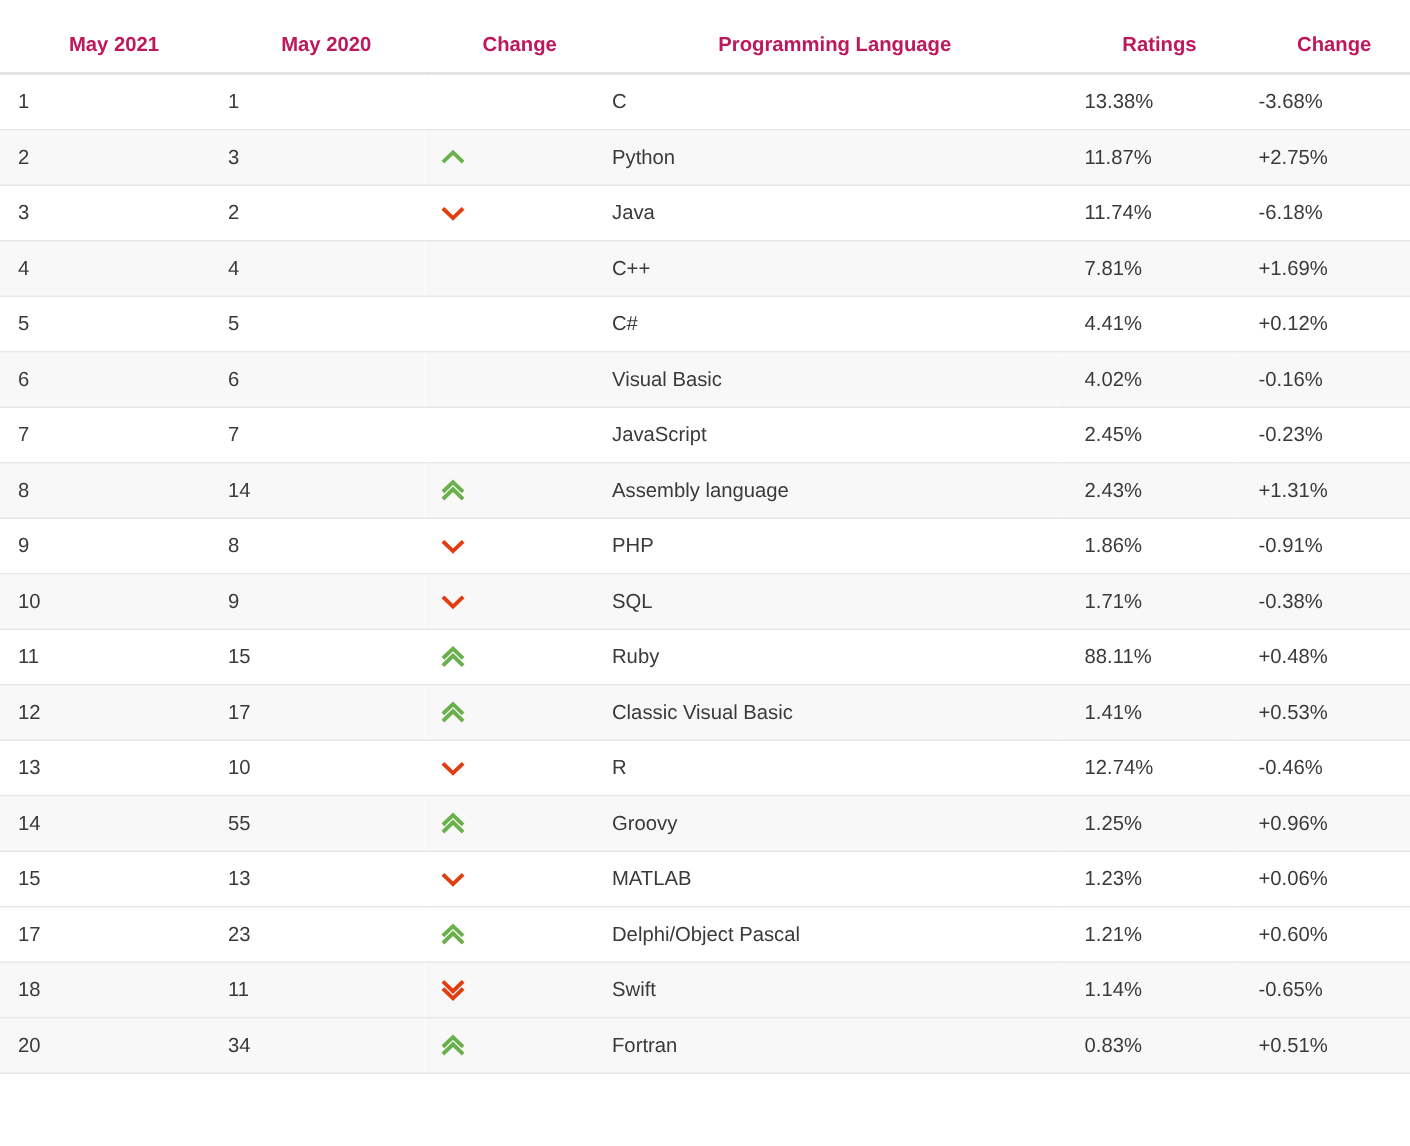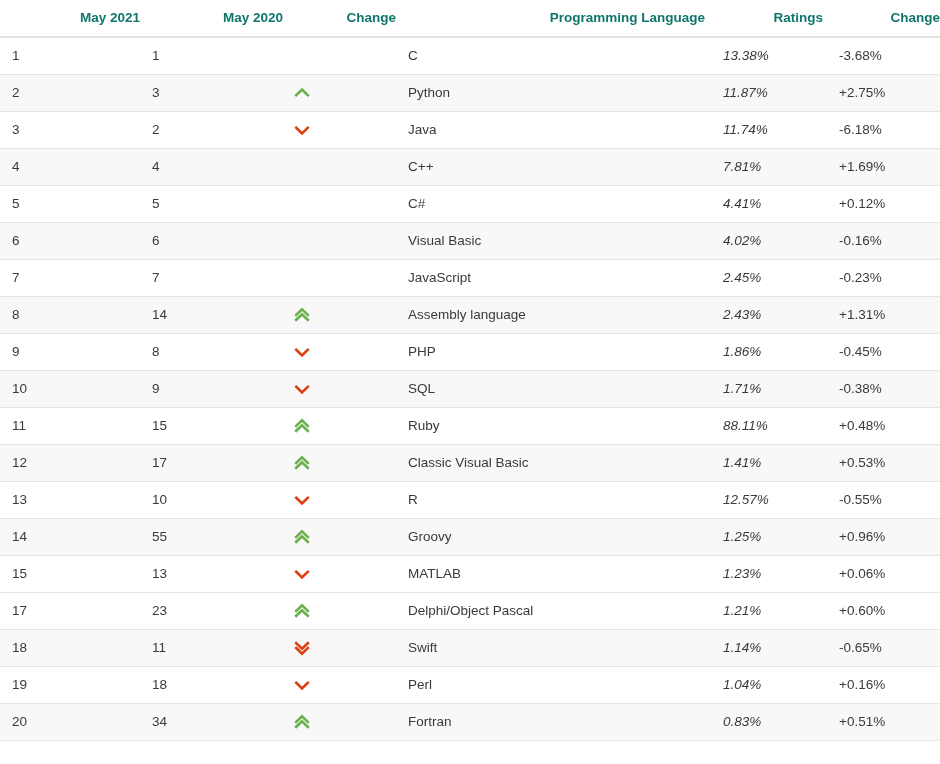--- a/index.html
+++ b/index.html
@@ -32,23 +32,23 @@
   col.c-rank-old  { width: 143px; }
   col.c-change    { width: 113px; }
   col.c-lang      { width: 309px; }
   col.c-ratings   { width: 118px; }
   col.c-delta     { width: 117px; }
 
   
   thead th {
     font-size: 13.5px;
     font-weight: bold;
-    color: #0f766e;
-    text-align: right;
-    padding: 0 0 0 12px;
+    color: #be185d;
+    text-align: center;
+    padding: 12px 0 0 12px;
     height: 36px;
     line-height: 36px;
     vertical-align: middle;
     background: #ffffff;
     border-bottom: 2px solid #e3e3e3;
     white-space: nowrap;
   }
   thead th.th-change-icon { padding-left: 14px; }
   thead th.th-ratings { padding-left: 18px; }
   thead th.th-delta   { padding-left: 16px; }
@@ -62,21 +62,21 @@
     font-size: 13.5px;
     color: #3a3a3a;
     padding: 0 0 0 12px;
     height: 36px;
     line-height: 36px;
     vertical-align: middle;
     border-bottom: 1px solid #e6e6e6;
     white-space: nowrap;
     overflow: hidden;
   }
-  tbody td.td-ratings { padding-left: 18px; font-style: italic; }
+  tbody td.td-ratings { padding-left: 18px; }
   tbody td.td-delta   { padding-left: 16px; }
 
   tbody td.td-change {
     padding-left: 0;
     text-align: left;
   }
   .chg-cell-inner {
     display: block;
     padding-left: 10px;
   }
@@ -209,21 +209,21 @@
         <tr class="odd">
           <td class="td-rank-new">9</td>
           <td class="td-rank-old">8</td>
           <td class="td-change">
             <span class="chg-cell-inner"><span class="chev down"><svg width="18" height="18" viewBox="0 0 18 18">
                   <path d="M3.2 6.8 L9 12.4 L14.8 6.8" fill="none" stroke="currentColor" stroke-width="2.6" stroke-linecap="square" stroke-linejoin="miter"></path>
                 </svg></span></span>
           </td>
           <td class="td-lang">PHP</td>
           <td class="td-ratings">1.86%</td>
-          <td class="td-delta">-0.45%</td>
+          <td class="td-delta">-0.91%</td>
         </tr>
         <tr class="even">
           <td class="td-rank-new">10</td>
           <td class="td-rank-old">9</td>
           <td class="td-change">
             <span class="chg-cell-inner"><span class="chev down"><svg width="18" height="18" viewBox="0 0 18 18">
                   <path d="M3.2 6.8 L9 12.4 L14.8 6.8" fill="none" stroke="currentColor" stroke-width="2.6" stroke-linecap="square" stroke-linejoin="miter"></path>
                 </svg></span></span>
           </td>
           <td class="td-lang">SQL</td>
@@ -258,22 +258,22 @@
         </tr>
         <tr class="odd">
           <td class="td-rank-new">13</td>
           <td class="td-rank-old">10</td>
           <td class="td-change">
             <span class="chg-cell-inner"><span class="chev down"><svg width="18" height="18" viewBox="0 0 18 18">
                   <path d="M3.2 6.8 L9 12.4 L14.8 6.8" fill="none" stroke="currentColor" stroke-width="2.6" stroke-linecap="square" stroke-linejoin="miter"></path>
                 </svg></span></span>
           </td>
           <td class="td-lang">R</td>
-          <td class="td-ratings">12.57%</td>
-          <td class="td-delta">-0.55%</td>
+          <td class="td-ratings">12.74%</td>
+          <td class="td-delta">-0.46%</td>
         </tr>
         <tr class="even">
           <td class="td-rank-new">14</td>
           <td class="td-rank-old">55</td>
           <td class="td-change">
             <span class="chg-cell-inner"><span class="chev up"><svg width="18" height="18" viewBox="0 0 18 18">
                   <path d="M3.2 9 L9 3.3999999999999995 L14.8 9" fill="none" stroke="currentColor" stroke-width="2.6" stroke-linecap="square" stroke-linejoin="miter"></path>
                   <path d="M3.2 13.799999999999999 L9 8.2 L14.8 13.799999999999999" fill="none" stroke="currentColor" stroke-width="2.6" stroke-linecap="square" stroke-linejoin="miter"></path>
                 </svg></span></span>
           </td>
@@ -312,32 +312,20 @@
           <td class="td-change">
             <span class="chg-cell-inner"><span class="chev down"><svg width="18" height="18" viewBox="0 0 18 18">
                   <path d="M3.2 9 L9 14.600000000000001 L14.8 9" fill="none" stroke="currentColor" stroke-width="2.6" stroke-linecap="square" stroke-linejoin="miter"></path>
                   <path d="M3.2 4.199999999999999 L9 9.8 L14.8 4.199999999999999" fill="none" stroke="currentColor" stroke-width="2.6" stroke-linecap="square" stroke-linejoin="miter"></path>
                 </svg></span></span>
           </td>
           <td class="td-lang">Swift</td>
           <td class="td-ratings">1.14%</td>
           <td class="td-delta">-0.65%</td>
         </tr>
-        <tr class="odd">
-          <td class="td-rank-new">19</td>
-          <td class="td-rank-old">18</td>
-          <td class="td-change">
-            <span class="chg-cell-inner"><span class="chev down"><svg width="18" height="18" viewBox="0 0 18 18">
-                  <path d="M3.2 6.8 L9 12.4 L14.8 6.8" fill="none" stroke="currentColor" stroke-width="2.6" stroke-linecap="square" stroke-linejoin="miter"></path>
-                </svg></span></span>
-          </td>
-          <td class="td-lang">Perl</td>
-          <td class="td-ratings">1.04%</td>
-          <td class="td-delta">+0.16%</td>
-        </tr>
         <tr class="even">
           <td class="td-rank-new">20</td>
           <td class="td-rank-old">34</td>
           <td class="td-change">
             <span class="chg-cell-inner"><span class="chev up"><svg width="18" height="18" viewBox="0 0 18 18">
                   <path d="M3.2 9 L9 3.3999999999999995 L14.8 9" fill="none" stroke="currentColor" stroke-width="2.6" stroke-linecap="square" stroke-linejoin="miter"></path>
                   <path d="M3.2 13.799999999999999 L9 8.2 L14.8 13.799999999999999" fill="none" stroke="currentColor" stroke-width="2.6" stroke-linecap="square" stroke-linejoin="miter"></path>
                 </svg></span></span>
           </td>
           <td class="td-lang">Fortran</td>

